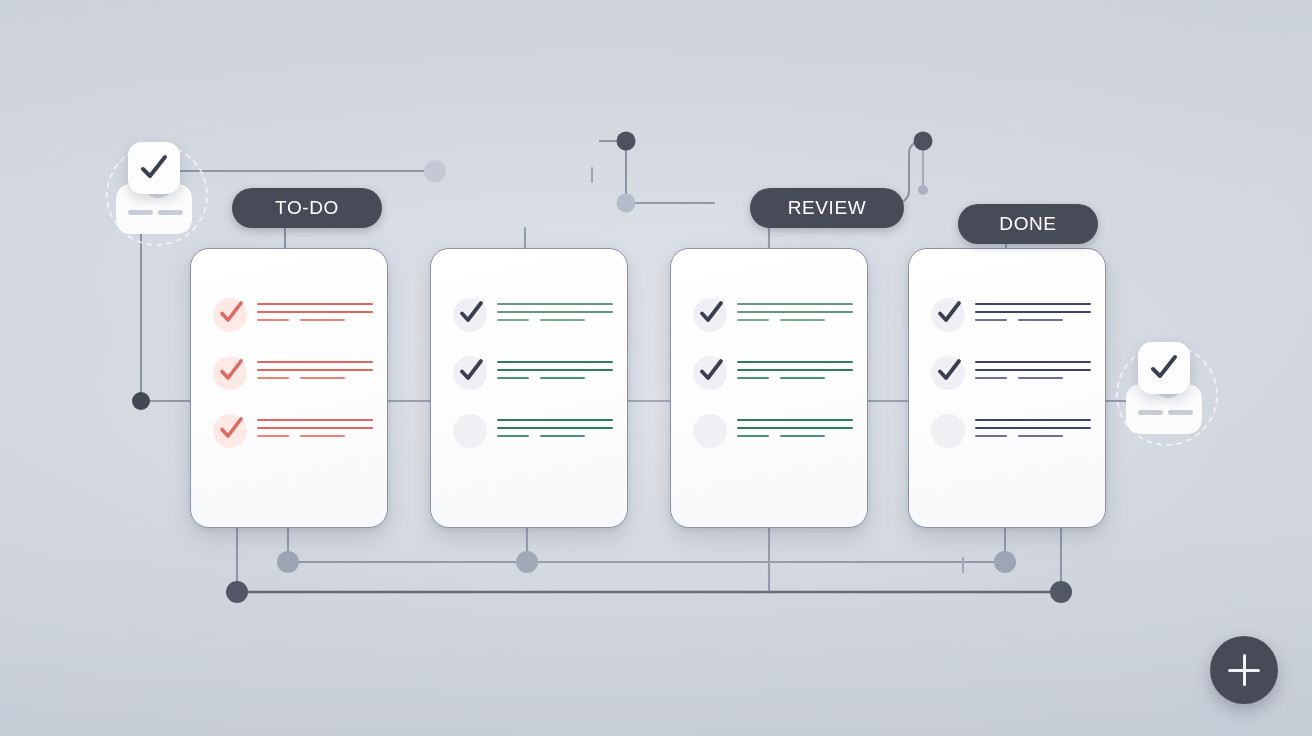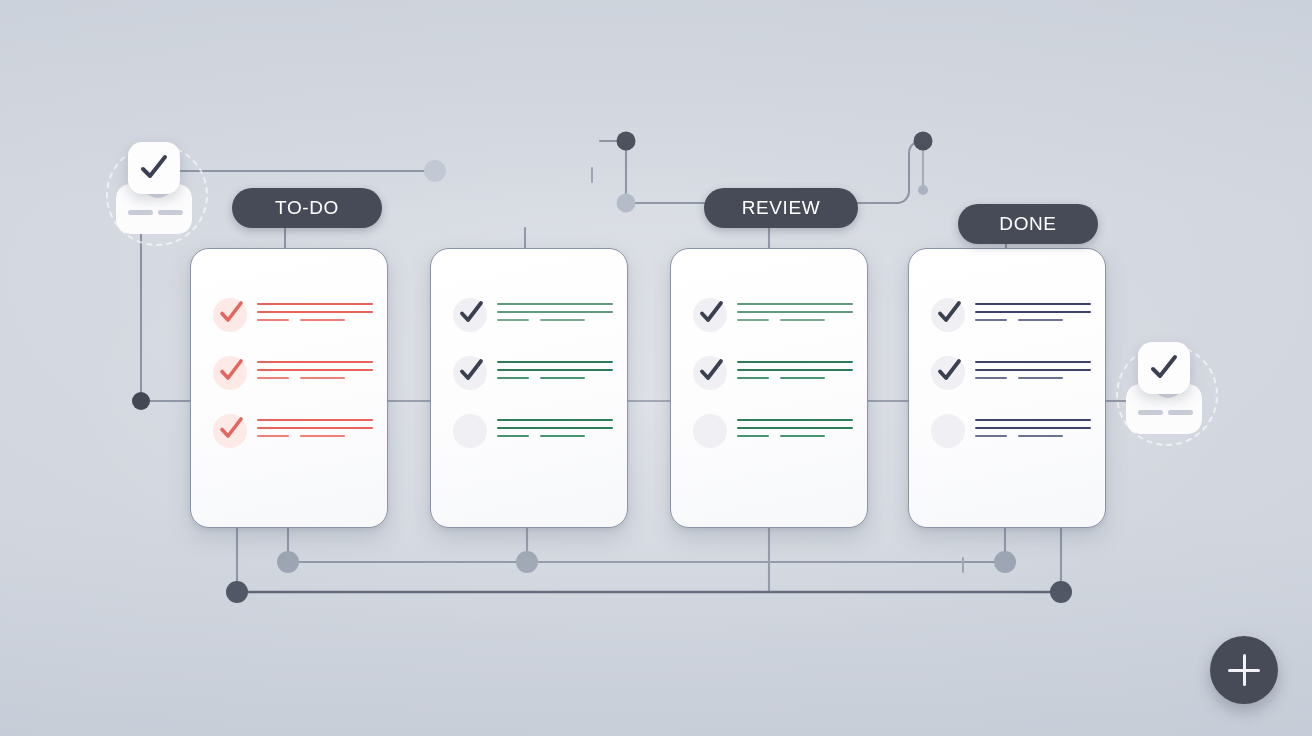--- a/index.html
+++ b/index.html
@@ -240,21 +240,21 @@
         <circle cx="527" cy="562" r="11" fill="#9aa2b1"></circle>
         <circle cx="1005" cy="562" r="11" fill="#9aa2b1"></circle>
         <circle cx="237" cy="592" r="11" fill="#4a4f5e"></circle>
         <circle cx="1061" cy="592" r="11" fill="#4a4f5e"></circle>
       </g>
   </svg>
 
   <div class="pill" style="left:232px; top:188px; width:106px;">
     <span>TO-DO</span>
   </div>
-  <div class="pill" style="left:704px; top:188px; width:110px;">
+  <div class="pill" style="left:750px; top:188px; width:110px;">
     <span>REVIEW</span>
   </div>
   <div class="pill" style="left:958px; top:204px; width:96px;align-items:center;">
     <span>DONE</span>
   </div>
 
   <div class="card" style="left:190px; top:248px;">
     <div class="rows">
       <div class="row">
         <div class="bullet pinkish">

